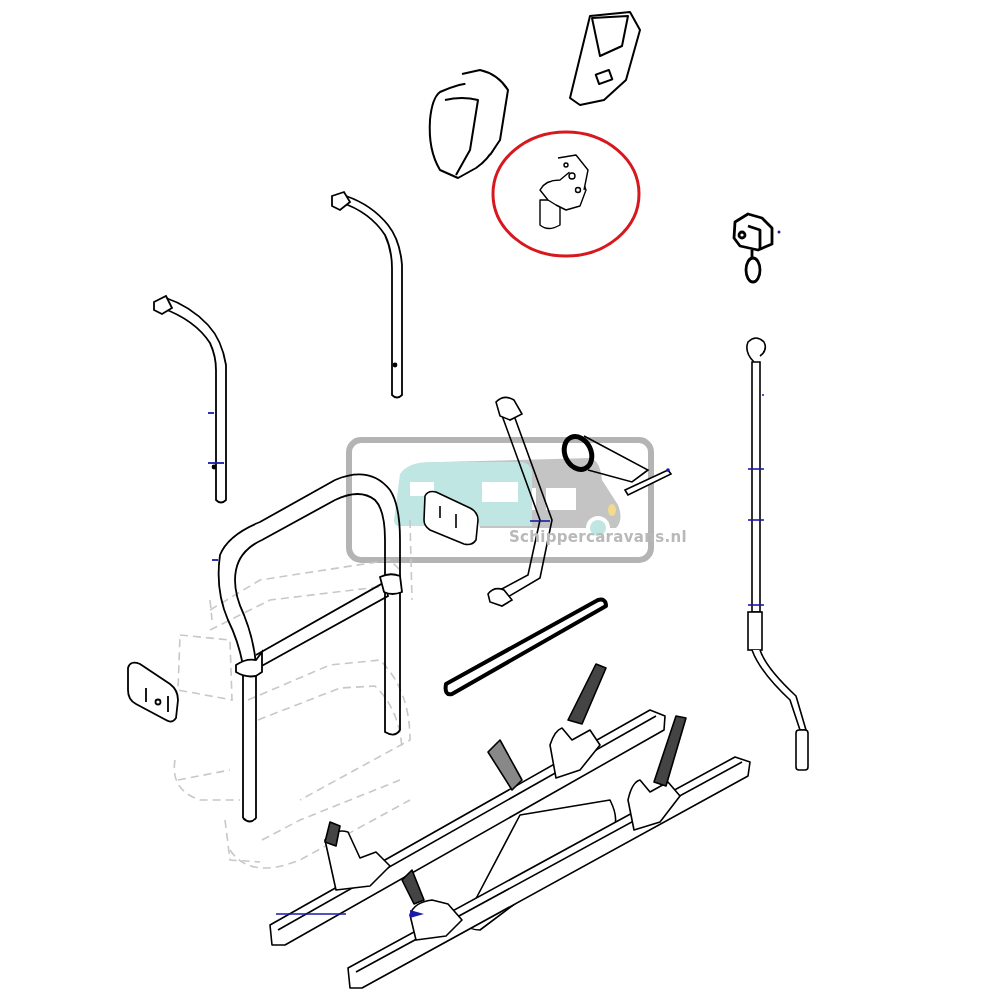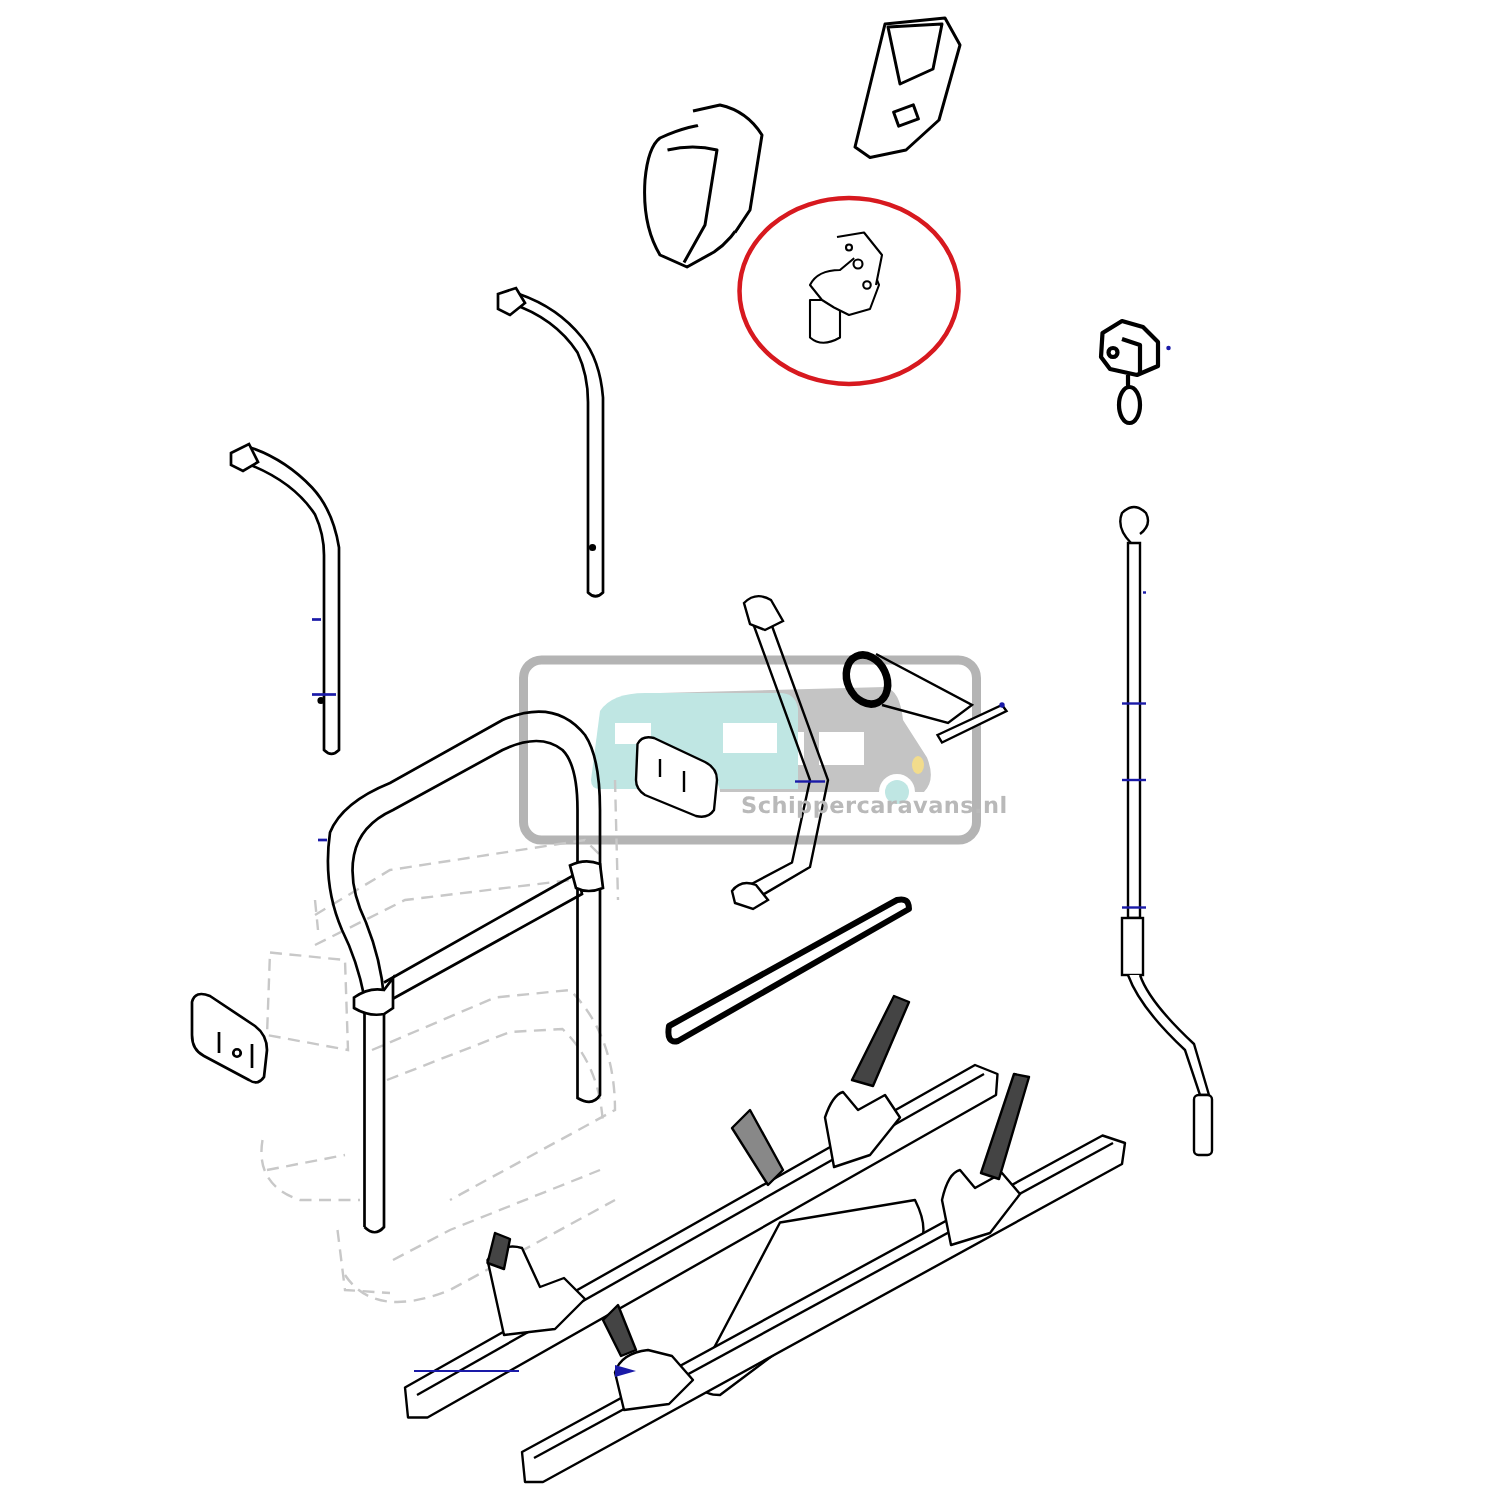--- a/index.html
+++ b/index.html
@@ -1,19 +1,19 @@
 <!DOCTYPE html>
 <html><head>
 <meta charset="utf-8">
 <style>
   html, body { margin: 0; padding: 0; background: #ffffff; }
   body { width: 1000px; height: 1000px; position: relative; overflow: hidden;
          font-family: "DejaVu Sans", sans-serif; }
   #stage { position: absolute; left: 0; top: 0; width: 1000px; height: 1000px; }
-  .wm-text { position: absolute; left: 494px; top: 528px; font-size: 15px; font-weight: bold;
+  .wm-text { position: absolute; left: 509px; top: 528px; font-size: 15px; font-weight: bold;
              color: #b9b9b9; letter-spacing: 0.3px; font-family: "DejaVu Sans", sans-serif; }
 </style>
 </head>
 <body>
 
 <div id="stage">
 <svg width="1000" height="1000" viewBox="0 0 1000 1000" xmlns="http://www.w3.org/2000/svg">
 
   <g>
     <rect x="349" y="440" width="302" height="120" rx="12" ry="12" fill="none" stroke="#b4b4b4" stroke-width="6"></rect>

